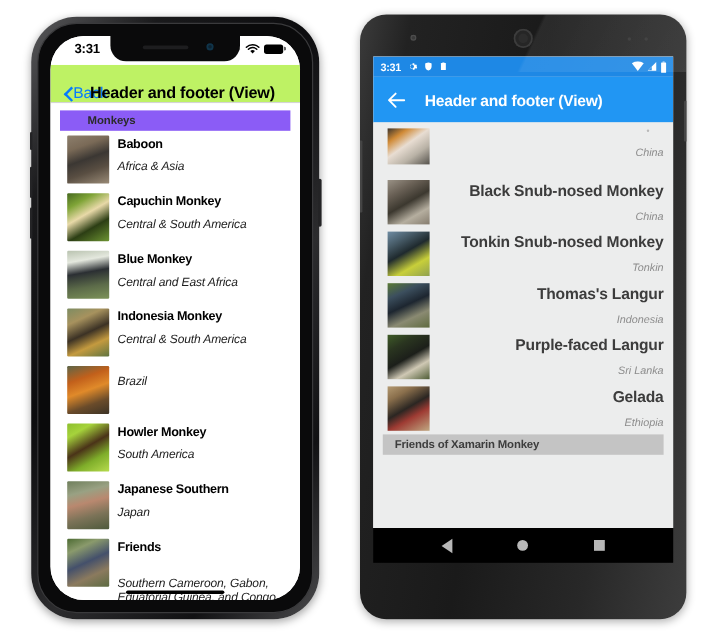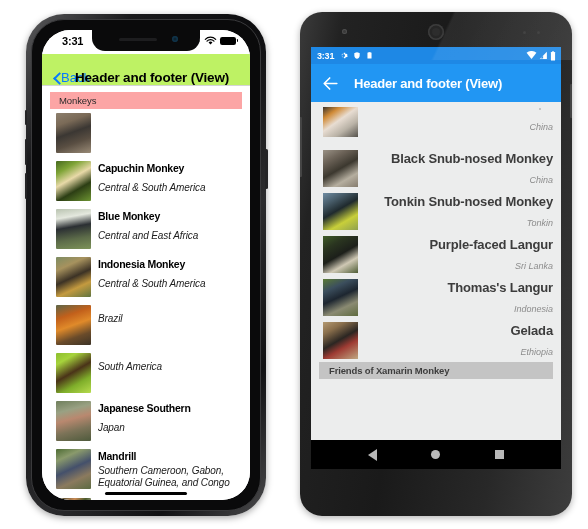--- a/index.html
+++ b/index.html
@@ -161,25 +161,25 @@
     padding-left: 12px;
   }
 
   .ios-list {
     height: 414px;
     overflow: hidden;
     background: #ffffff;
     position: relative;
   }
   .ios-section-header {
-    background: #fca5a5;
+    background: #8b5cf6;
     color: #2b2b2b;
     font-size: 9.5px;
-    font-weight: 400;
-    padding: 3px 0 3px 9px;
+    font-weight: 700;
+    padding: 3px 0 3px 23px;
     margin: 6px 8px 0 8px;
     letter-spacing: -0.1px;
   }
   .ios-row {
     display: flex;
     padding: 4px 8px 4px 14px;
     align-items: flex-start;
     gap: 7px;
     min-height: 40px;
   }
@@ -204,21 +204,21 @@
     line-height: 1.2;
   }
   .ios-loc {
     font-size: 10px;
     font-style: italic;
     color: #202020;
     letter-spacing: -0.1px;
     line-height: 1.25;
     margin-top: 7px;
   }
-  .ios-loc.tight { margin-top: 2px; }
+  .ios-loc.tight { margin-top: 18px; }
   .ios-home-indicator {
     position: absolute;
     left: 50%;
     transform: translateX(-50%);
     bottom: 5px;
     width: 82px;
     height: 3.5px;
     border-radius: 3px;
     background: #000;
     z-index: 25;
@@ -445,20 +445,24 @@
           <span>Back</span>
         </div>
         <div class="ios-title">Header and footer (View)</div>
       </div>
 
       <div class="ios-list">
         <div class="ios-section-header">Monkeys</div>
 
         <div class="ios-row">
           <div class="ios-thumb" style="background:linear-gradient(160deg,#8d7f6d 0%,#7a6a57 25%,#3b3733 48%,#594e42 70%,#9a8b77 100%)"></div>
+          <div class="ios-rowtext">
+            <div class="ios-name">Baboon</div>
+            <div class="ios-loc">Africa &amp; Asia</div>
+          </div>
         </div>
 
         <div class="ios-row">
           <div class="ios-thumb" style="background:linear-gradient(150deg,#46691f 0%,#7fa437 22%,#e8d9a8 44%,#2c3e14 68%,#6d9432 100%)"></div>
           <div class="ios-rowtext">
             <div class="ios-name">Capuchin Monkey</div>
             <div class="ios-loc">Central &amp; South America</div>
           </div>
         </div>
 
@@ -481,36 +485,37 @@
         <div class="ios-row">
           <div class="ios-thumb" style="background:linear-gradient(160deg,#5d6648 0%,#c2601b 28%,#e08a2a 50%,#6a4b2a 75%,#3c3326 100%)"></div>
           <div class="ios-rowtext">
             <div class="ios-loc">Brazil</div>
           </div>
         </div>
 
         <div class="ios-row">
           <div class="ios-thumb" style="background:linear-gradient(150deg,#8dbf2e 0%,#a6d33c 20%,#4a3318 48%,#7fae2a 72%,#b7dc4e 100%)"></div>
           <div class="ios-rowtext">
+            <div class="ios-name">Howler Monkey</div>
             <div class="ios-loc">South America</div>
           </div>
         </div>
 
         <div class="ios-row">
           <div class="ios-thumb" style="background:linear-gradient(165deg,#6f7f5c 0%,#99a183 25%,#b9886f 45%,#7c7358 70%,#4e5a3c 100%)"></div>
           <div class="ios-rowtext">
             <div class="ios-name">Japanese Southern</div>
             <div class="ios-loc">Japan</div>
           </div>
         </div>
 
         <div class="ios-row">
           <div class="ios-thumb" style="background:linear-gradient(155deg,#4d6b33 0%,#8a9a6c 22%,#44506b 48%,#8b7a5e 72%,#5c6b42 100%)"></div>
           <div class="ios-rowtext">
-            <div class="ios-name">Mandrill</div>
+            <div class="ios-name">Friends</div>
             <div class="ios-loc tight">Southern Cameroon, Gabon, Equatorial Guinea, and Congo</div>
           </div>
         </div>
 
         <div class="ios-row" style="min-height:0;">
           <div class="ios-thumb" style="height:14px;background:linear-gradient(130deg,#2e3a1c 0%,#6f5d3a 20%,#c98a55 42%,#4a5a2c 65%,#dfd6c0 100%)"></div>
           <div class="ios-rowtext">
             <div class="ios-name">Proboscis Monkey</div>
           </div>
         </div>
@@ -591,32 +596,32 @@
 
       <div class="and-row">
         <div class="and-thumb" style="background:linear-gradient(150deg,#6f8ca3 0%,#4a5f6c 22%,#1f2a2e 45%,#c8cf3a 72%,#8fa050 100%)"></div>
         <div class="and-rowtext">
           <div class="and-name">Tonkin Snub-nosed Monkey</div>
           <div class="and-loc">Tonkin</div>
         </div>
       </div>
 
       <div class="and-row">
+        <div class="and-thumb" style="background:linear-gradient(155deg,#5a7a35 0%,#3c4f5e 25%,#1d2630 48%,#8a8a72 72%,#5f6b3f 100%)"></div>
+        <div class="and-rowtext">
+          <div class="and-name">Thomas's Langur</div>
+          <div class="and-loc">Indonesia</div>
+        </div>
+      </div>
+
+      <div class="and-row">
         <div class="and-thumb" style="background:linear-gradient(150deg,#3f5c28 0%,#2a3520 25%,#1c1f1a 50%,#cfc8b4 72%,#4e5c35 100%)"></div>
         <div class="and-rowtext">
           <div class="and-name">Purple-faced Langur</div>
           <div class="and-loc">Sri Lanka</div>
-        </div>
-      </div>
-
-      <div class="and-row">
-        <div class="and-thumb" style="background:linear-gradient(155deg,#5a7a35 0%,#3c4f5e 25%,#1d2630 48%,#8a8a72 72%,#5f6b3f 100%)"></div>
-        <div class="and-rowtext">
-          <div class="and-name">Thomas's Langur</div>
-          <div class="and-loc">Indonesia</div>
         </div>
       </div>
 
       <div class="and-row">
         <div class="and-thumb" style="background:linear-gradient(150deg,#b49a72 0%,#8a6f4c 22%,#2b2622 48%,#9e3b33 66%,#c0a882 100%)"></div>
         <div class="and-rowtext">
           <div class="and-name">Gelada</div>
           <div class="and-loc">Ethiopia</div>
         </div>
       </div>

